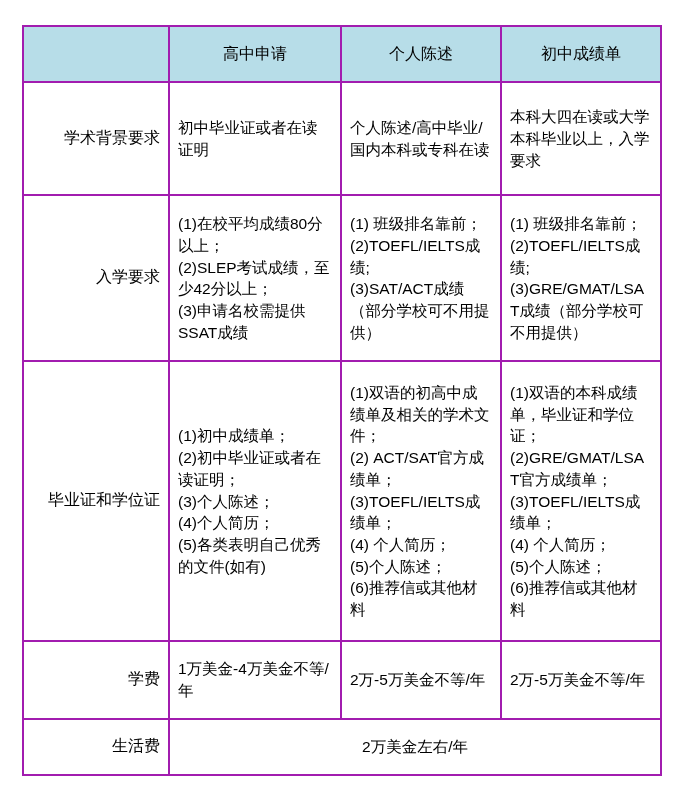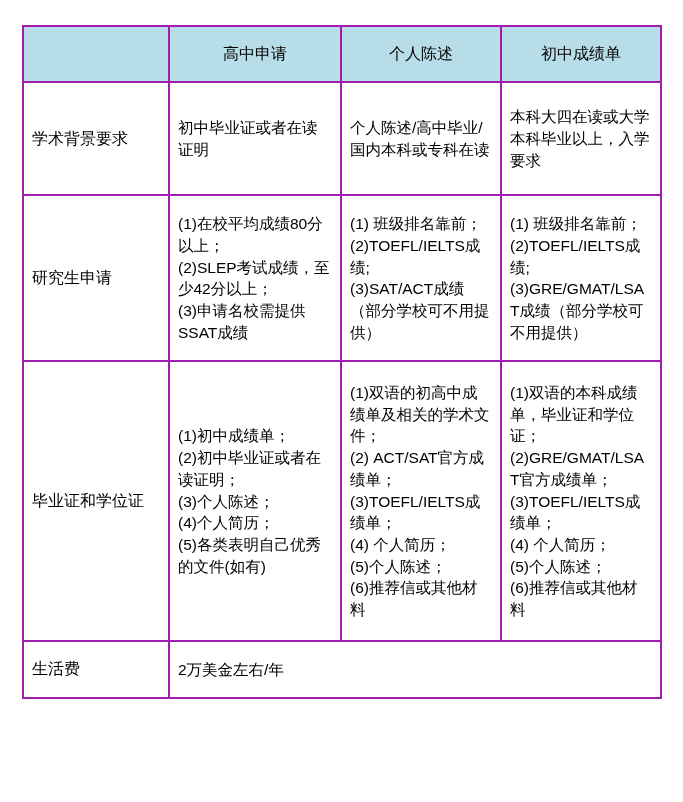--- a/index.html
+++ b/index.html
@@ -29,30 +29,31 @@
     overflow: hidden;
     word-break: break-word;
   }
   th.hdr {
     background: #b7dde8;
     text-align: center;
     font-weight: normal;
     font-size: 16px;
   }
   td.rowlabel {
-    text-align: left;
+    text-align: right;
     font-size: 16px;
     white-space: nowrap;
+    font-family: Liberation Mono, monospace;
   }
   td.content {
     text-align: left;
     white-space: pre-line;
   }
   td.span-cell {
-    text-align: left;
+    text-align: center;
     white-space: normal;
   }
 </style>
 </head>
 <body>
 
 <table class="app-table">
   <colgroup>
     <col style="width:146px">
     <col style="width:172px">
@@ -69,21 +70,21 @@
   </tr>
 
   <tr style="height:113px">
     <td class="rowlabel">学术背景要求</td>
     <td class="content">初中毕业证或者在读证明</td>
     <td class="content">个人陈述/高中毕业/国内本科或专科在读</td>
     <td class="content">本科大四在读或大学本科毕业以上，入学要求</td>
   </tr>
 
   <tr style="height:166px">
-    <td class="rowlabel">研究生申请</td>
+    <td class="rowlabel">入学要求</td>
     <td class="content">(1)在校平均成绩80分以上；
 (2)SLEP考试成绩，至少42分以上；
 (3)申请名校需提供SSAT成绩</td>
     <td class="content">(1) 班级排名靠前；
 (2)TOEFL/IELTS成绩;
 (3)SAT/ACT成绩（部分学校可不用提供）</td>
     <td class="content">(1) 班级排名靠前；
 (2)TOEFL/IELTS成绩;
 (3)GRE/GMAT/LSAT成绩（部分学校可不用提供）</td>
   </tr>
@@ -102,19 +103,25 @@
 (5)个人陈述；
 (6)推荐信或其他材料</td>
     <td class="content">(1)双语的本科成绩单，毕业证和学位证；
 (2)GRE/GMAT/LSAT官方成绩单；
 (3)TOEFL/IELTS成绩单；
 (4) 个人简历；
 (5)个人陈述；
 (6)推荐信或其他材料</td>
   </tr>
 
+  <tr style="height:70px">
+    <td class="rowlabel">学费</td>
+    <td class="content">1万美金-4万美金不等/年</td>
+    <td class="content">2万-5万美金不等/年</td>
+    <td class="content">2万-5万美金不等/年</td>
+  </tr>
 
   <tr style="height:53px">
     <td class="rowlabel">生活费</td>
     <td class="content span-cell" colspan="3">2万美金左右/年</td>
   </tr>
 </tbody>
   </table>
 
 </body></html>

